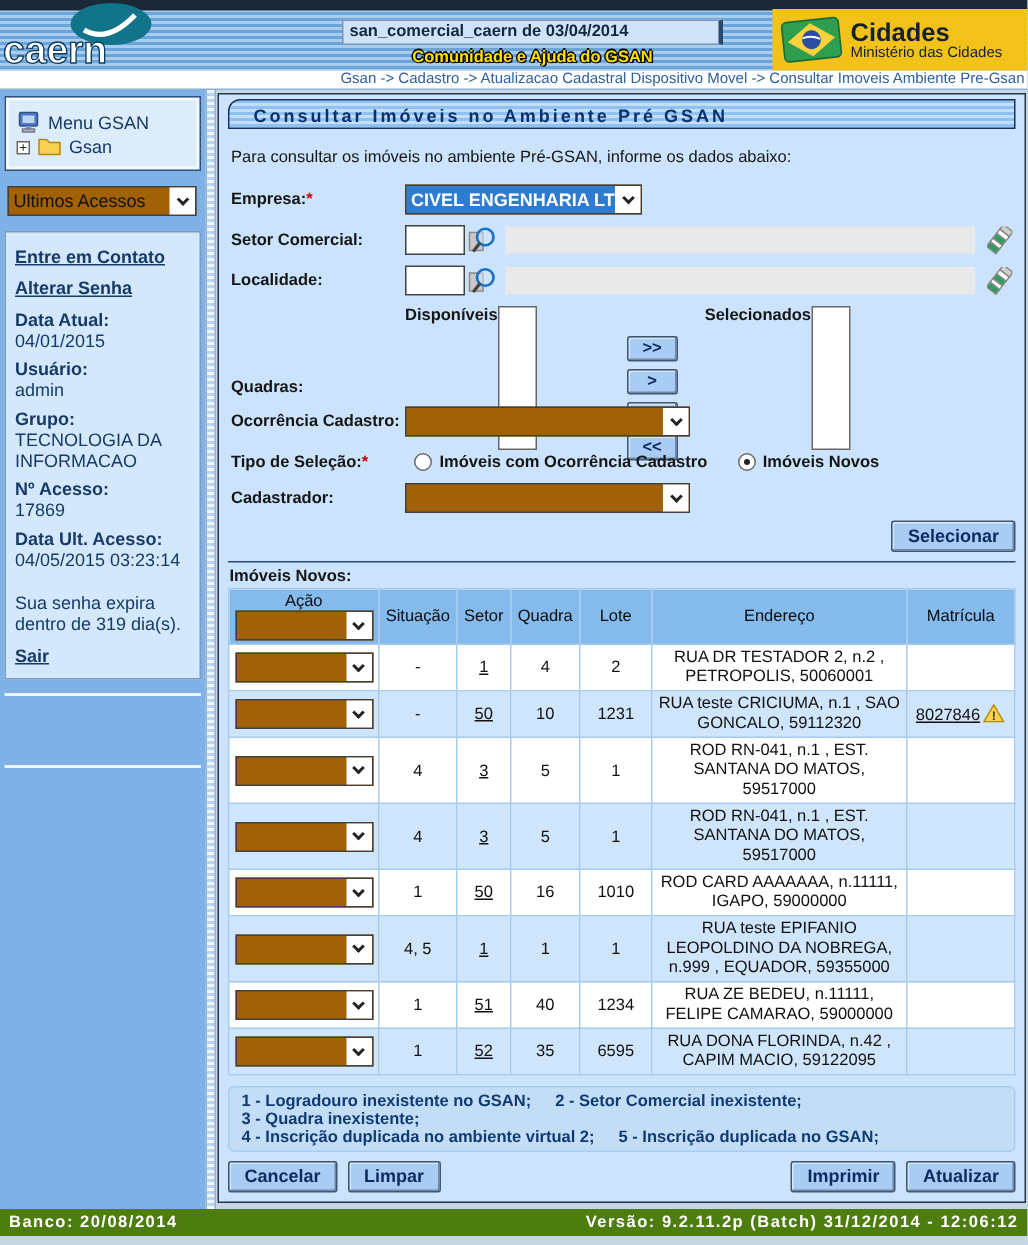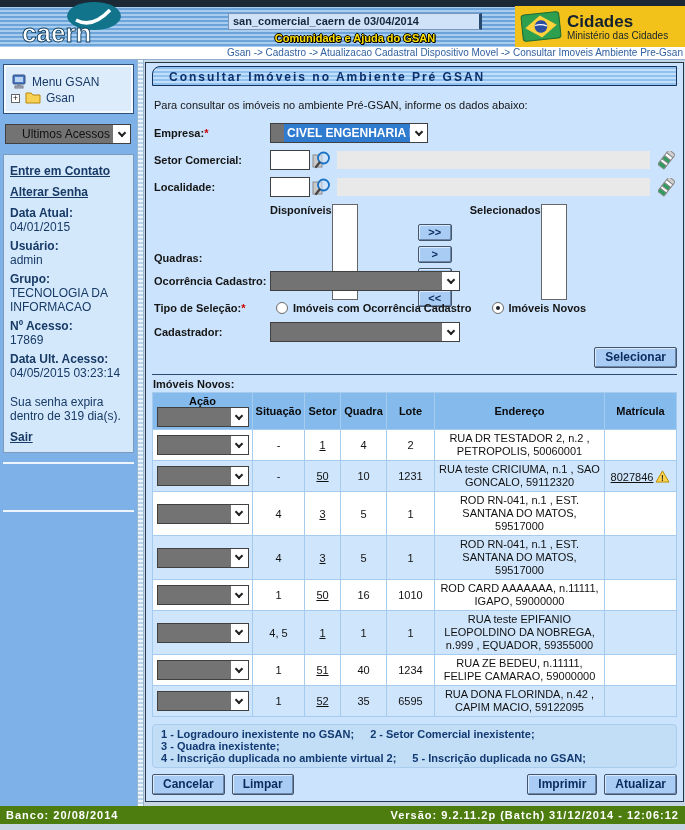--- a/index.html
+++ b/index.html
@@ -4,21 +4,21 @@
 <style>
   * { box-sizing: border-box; margin: 0; padding: 0; }
   html,body { width:685px; height:830px; overflow:hidden; background:#c6d6e4;
               font-family:"Liberation Sans", sans-serif; }
   .page { width:685px; height:830px; position:relative; display:flex; flex-direction:column; }
 
   
   .topbar { height:47px; position:relative; flex:0 0 47px;
     background:repeating-linear-gradient(180deg,#6ca3d8 0 2px,#a9cdef 2px 4px); }
   .topbar .darkstrip { position:absolute; top:0; left:0; right:0; height:7px; background:#1b2836; }
-  .logo-caern { position:absolute; left:20px; top:1px; }
+  .logo-caern { position:absolute; left:0; top:1px; }
   .title-box { position:absolute; left:228px; top:13px; width:254px; height:17px;
     background:#cfe2f8; border:1px solid #7a95b8; border-right:3px solid #27496e;
     font-size:11px; font-weight:bold; color:#14283c; padding:1px 4px; white-space:nowrap; overflow:hidden; }
   .help-link { position:absolute; left:228px; top:32px; width:254px; text-align:center;
     font-size:11px; font-weight:bold; color:#ffe000; text-decoration:none;
     text-shadow:1px 0 0 #000,-1px 0 0 #000,0 1px 0 #000,0 -1px 0 #000,1px 1px 0 #000; }
   .cidades { position:absolute; right:0; top:6px; width:170px; height:41px; background:#f2c21b;
     display:flex; align-items:center; gap:6px; padding-left:6px; }
   .cidades .brand-title { font-size:17px; font-weight:bold; color:#16212e; line-height:17px; }
   .cidades .brand-sub { font-size:10px; color:#16212e; }
@@ -33,22 +33,22 @@
     border-left:1px solid #98b4cc; border-right:1px solid #98b4cc; }
   .content { flex:1; margin:2px 1px 4px 1px; background:#cbe3fc; border:1px solid #24364a;
     padding:3px 6px 4px 6px; display:flex; flex-direction:column; overflow:hidden; }
 
   
   .menu-box { background:#ddecfb; border:1px solid #30507c; box-shadow:inset 0 0 0 2px #f4f9ff;
     padding:7px 7px 6px 7px; margin-bottom:10px; }
   .menu-row { display:flex; align-items:center; gap:5px; font-size:12px; color:#173a66; margin:2px 0; }
   .plus-box { width:9px; height:9px; border:1px solid #666; background:#fff; font-size:9px;
     line-height:7px; text-align:center; color:#222; flex:0 0 9px; }
-  .fselect { display:inline-flex; align-items:stretch; background:#737373; border:1px solid #404040;
-    height:20px; vertical-align:middle;padding-left:13px; }
+  .fselect { display:inline-flex; align-items:stretch; background:#a16207; border:1px solid #404040;
+    height:20px; vertical-align:middle; }
   .fs-value { flex:1; font-size:12px; padding:2px 3px; white-space:nowrap; overflow:hidden; color:#111; }
   .fs-value.hl { background:#2f7bd0; color:#fff; font-weight:bold; }
   .fs-btn { width:17px; display:flex; align-items:center; justify-content:center; background:#fff; }
   .chev { width:6px; height:6px; border-right:2px solid #222; border-bottom:2px solid #222;
     transform:rotate(45deg); margin-top:-3px; }
   .accesses { margin:0 0 10px 2px; width:126px; }
   .info-box { background:#d4e8fb; border:1px solid #7d9cbd; padding:6px 6px 8px 6px;
     font-size:12px; color:#173a66; }
   .info-link { display:block; font-weight:bold; text-decoration:underline; color:#173a66; margin:3px 0 7px; }
   .info-label { font-weight:bold; margin-top:5px; }
@@ -89,21 +89,21 @@
     box-shadow:inset -1px -1px 0 #6d87a8, inset 1px 1px 0 #d8eafc; cursor:pointer; }
   .btn:disabled { color:#8193a8; background:#b9cfe6; border-color:#8a9cb2; cursor:default; }
   .form-sep { border:none; border-top:1px solid #2a4a74; margin:2px 0 3px 0; }
 
   
   .section-cap { font-size:11px; font-weight:bold; color:#151515; margin:0 0 2px 1px; }
   table.results { border-collapse:collapse; width:524px; table-layout:fixed;
     border:1px solid #24364a; background:#fff; }
   table.results th, table.results td { border:1px solid #a5cbee; font-size:11px;
     text-align:center; vertical-align:middle; padding:2px 2px; color:#111; }
-  table.results thead th { background:#85baec; font-weight:bold; color:#0a0a0a; padding:2px 1px; }
+  table.results thead th { background:#85baec; font-weight:normal; color:#0a0a0a; padding:2px 1px; }
   tr.alt td { background:#cfe5fb; }
   .c-acao{width:100px}.c-sit{width:52px}.c-setor{width:36px}.c-quadra{width:46px}
   .c-lote{width:48px}.c-end{width:170px}.c-mat{width:72px}
   td a, .setor-a { color:#111; }
   .w92 { width:92px; }
   .w190 { width:190px; }
   .w158 { width:158px; }
   .addr { line-height:13px; }
   .warn-svg { vertical-align:-2px; margin-left:2px; }
 

